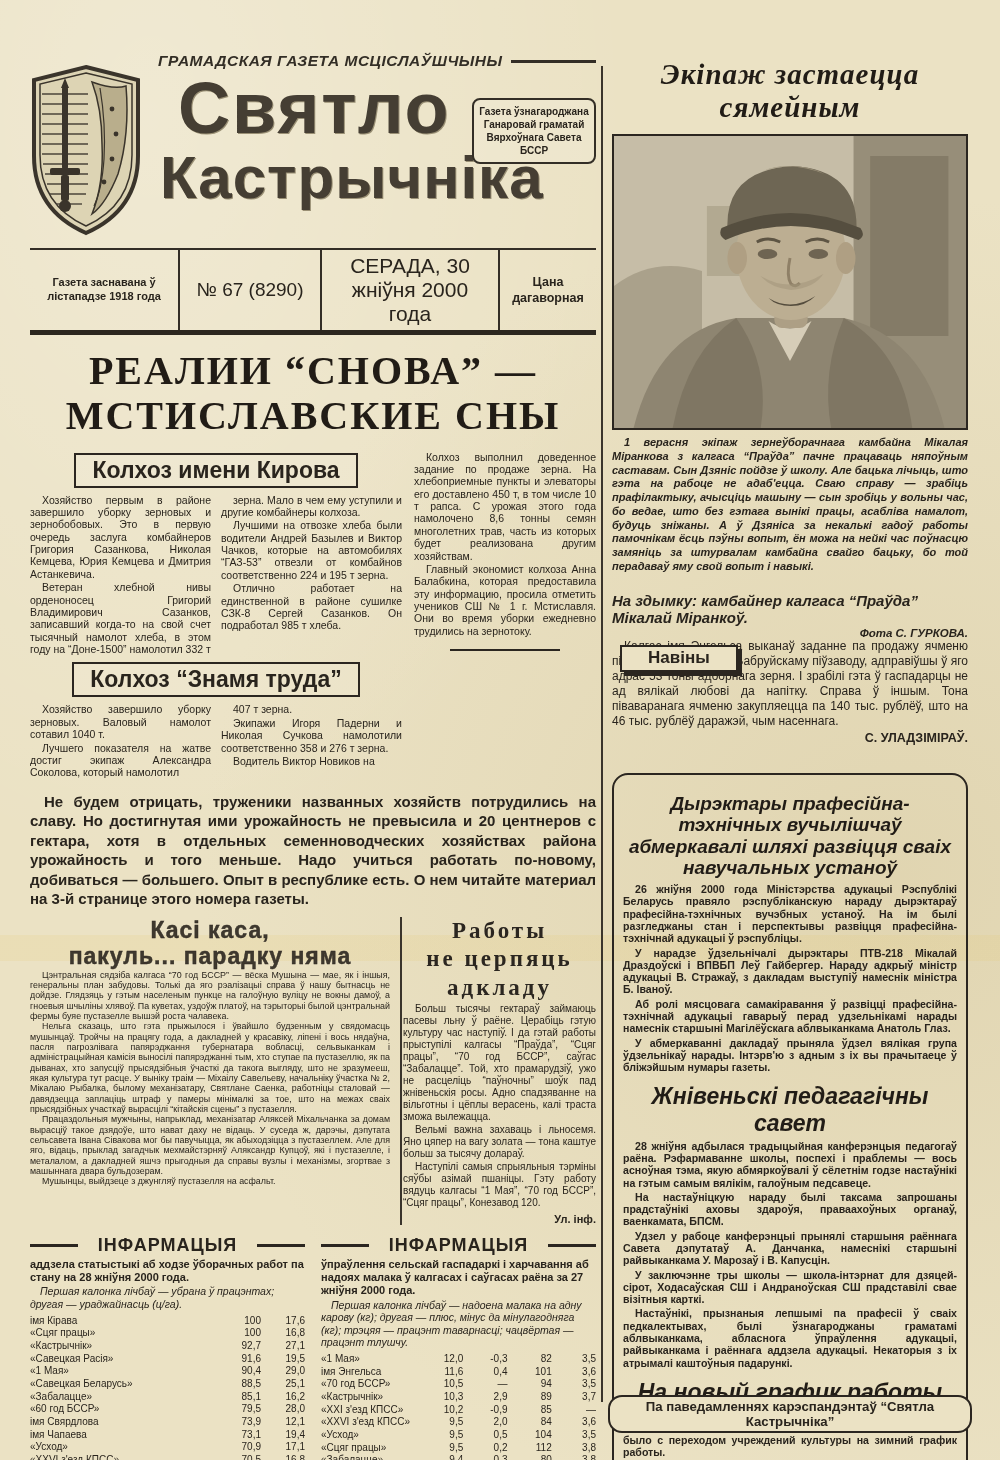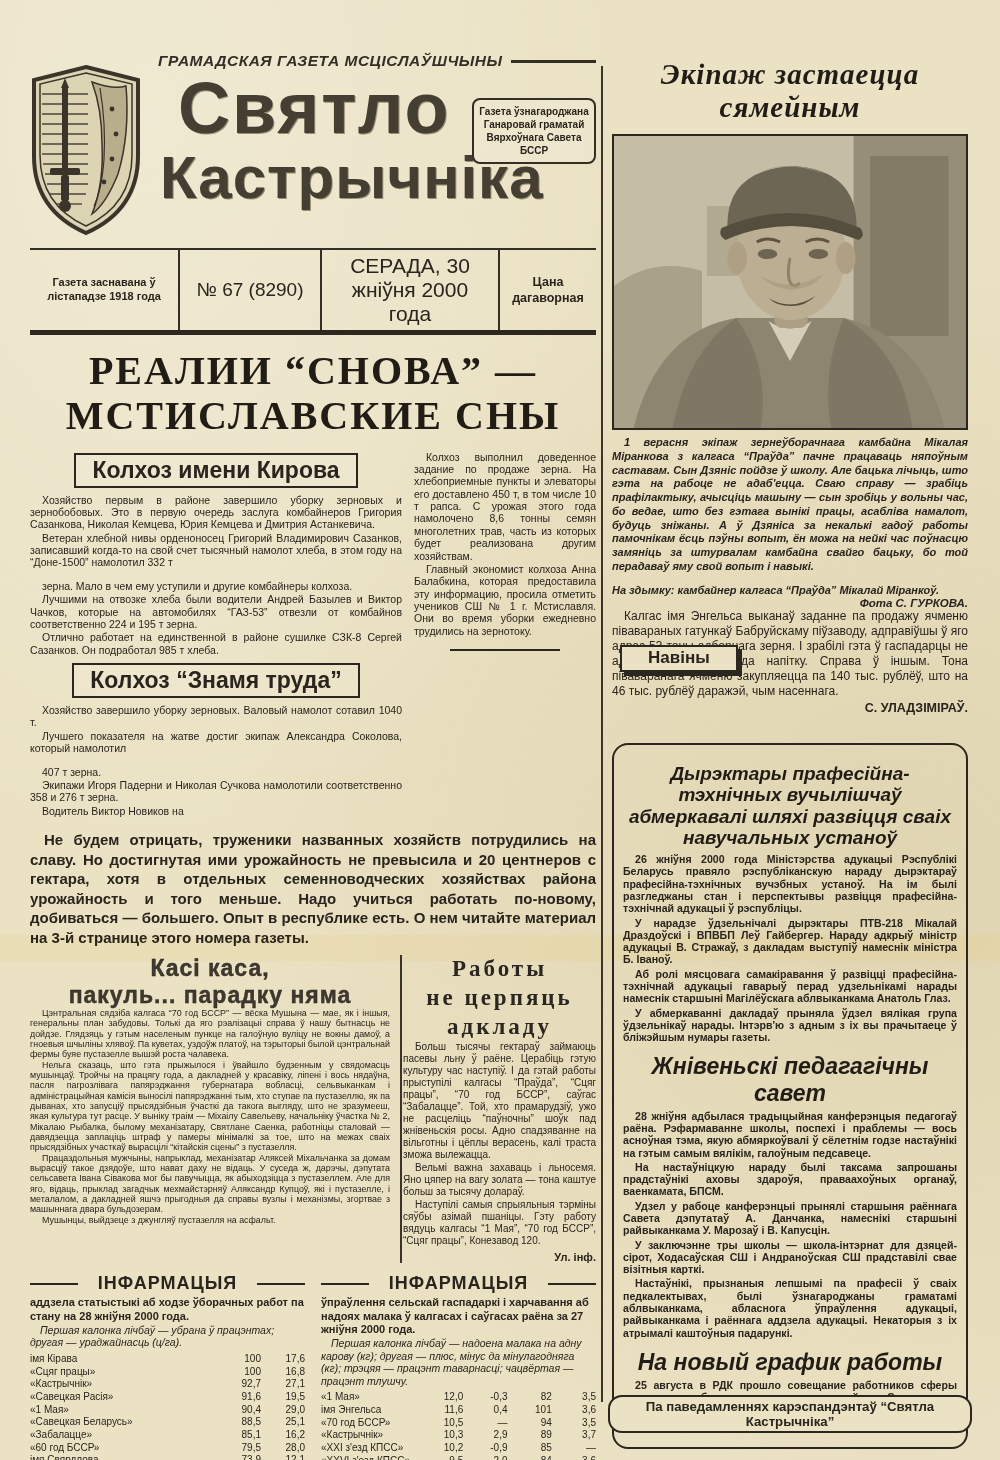--- a/index.html
+++ b/index.html
@@ -38,21 +38,21 @@
   .c-date{flex:1;font-size:21px;}
   .c-price{width:84px;font-size:12.5px;font-weight:bold;line-height:1.3;}
   
   .lead-head{margin:14px 0 8px;text-align:center;font-weight:bold;font-size:40px;line-height:1.12;
     letter-spacing:2px;color:#211c16;}
   .boxhead{border:2px solid #2b2620;display:block;width:fit-content;margin:6px auto;
     padding:2px 16px;font-weight:bold;font-size:23px;background:rgba(255,255,255,0.10);}
   .story-row{display:flex;gap:12px;}
   .story-left{width:372px;}
   .story-col3{flex:1;padding-top:4px;}
-  .twocol{display:flex;gap:10px;flex-direction:column;}
+  .twocol{display:flex;gap:10px;}
   .twocol .col{flex:1;}
   .bp{margin:0 0 1px;text-indent:12px;text-align:justify;font-size:10.5px;line-height:1.18;}
   .col3 .bp,.story-col3 .bp{font-size:10.5px;}
   .hdiv{width:110px;height:2px;background:#2b2620;margin:12px auto;}
   
   .editorial{margin:12px 0 8px;font-weight:bold;font-size:15px;line-height:1.3;text-align:justify;text-indent:14px;}
   
   .mid-row{display:flex;margin-top:2px;}
   .kasi{width:360px;padding-right:10px;}
   .raboty{flex:1;padding-left:1px;border-left:2px solid #3a342b;}
@@ -75,21 +75,21 @@
   .trow .tnum{width:44px;text-align:right;}
   .tbl2 .trow .tname{flex:0 0 98px;}
   .tbl2 .trow .tnum{flex:1;text-align:right;}
   
   .crew-title{font-family:"Liberation Serif",serif;font-style:italic;font-weight:bold;
     font-size:29px;text-align:center;letter-spacing:1px;margin-bottom:10px;color:#211c16;}
   .photo{border:2px solid #2b2620;height:292px;overflow:hidden;background:#c2b9a4;}
   .photo svg{display:block;width:100%;height:100%;}
   .cap{margin-top:6px;}
   .cap .bp{font-style:italic;font-weight:bold;font-size:11px;line-height:1.25;}
-  .cap-onphoto{font-style:italic;font-weight:bold;font-size:11px;margin-top:10px;}
+  .cap-onphoto{font-style:italic;font-weight:bold;font-size:15px;margin-top:18px;}
   .cap-credit{font-style:italic;font-weight:bold;font-size:11.5px;text-align:right;margin-top:1px;}
   .bab-title{font-weight:bold;font-style:italic;font-size:28px;text-align:center;margin:10px 0 4px;color:#211c16;}
   .bab .bp{font-size:12px;line-height:1.25;}
   .bab-sig{text-align:right;font-weight:bold;font-size:12.5px;margin-top:2px;}
   .news-box{position:relative;margin-top:28px;border:2px solid #2b2620;border-radius:16px;
     padding:14px 9px 16px;height:672px;overflow:hidden;}
   .news-label-box{position:absolute;left:620px;top:645px;background:#ebe2c4;border:2px solid #2b2620;
     padding:1px 26px 2px;font-weight:bold;font-size:17px;box-shadow:4px 4px 0 #2b2620;z-index:3;}
   .na-title{font-weight:bold;font-style:italic;font-size:19px;line-height:1.14;text-align:center;margin:4px 0 4px;color:#211c16;}
   .na-title.big{font-size:23px;margin-top:10px;}

